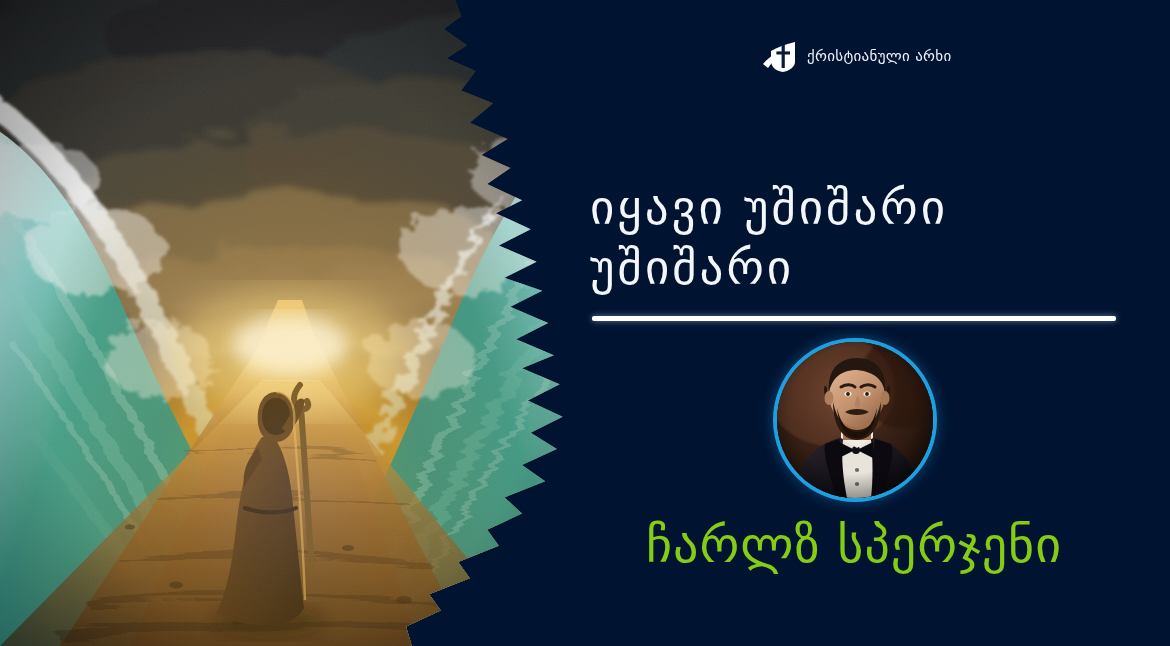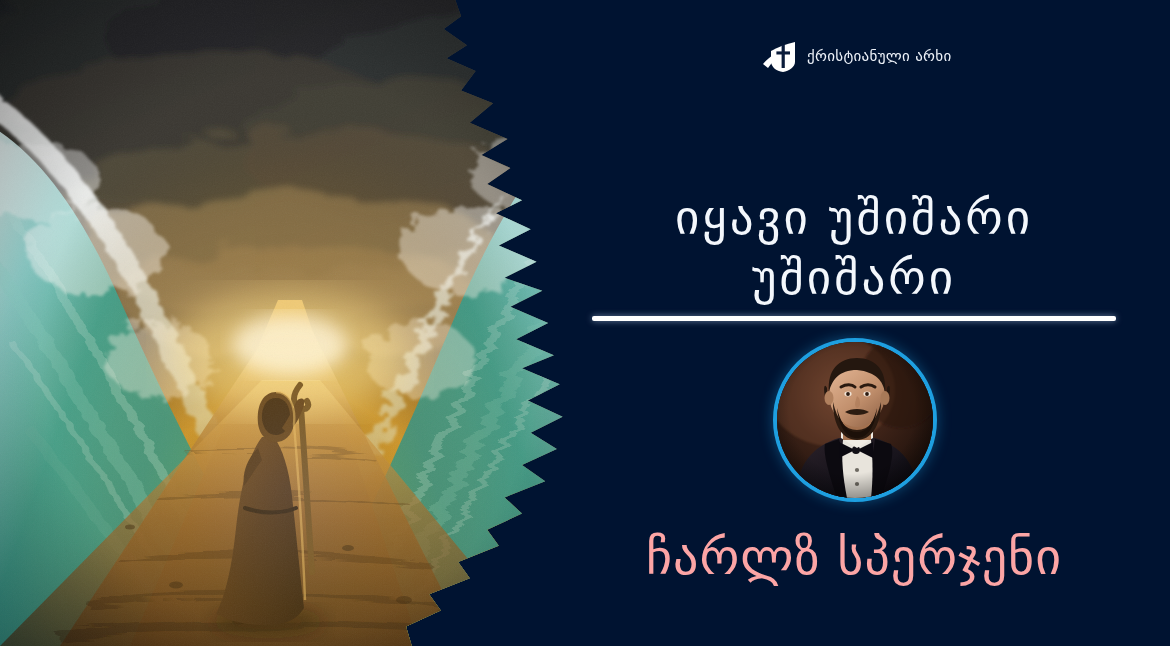--- a/index.html
+++ b/index.html
@@ -56,23 +56,22 @@
   .brand-text {
     color:#eef3fa;
     font-size:15px;
     letter-spacing:0.3px;
     white-space:nowrap;
     font-family:"DejaVu Sans", sans-serif;
   }
 
   .title-block {
     position:absolute;
-    left:590px; top:188px;
+    left:590px; top:178px;
     width:528px;
-    text-align:center;
   }
   .title-line {
     color:#f3f7fc;
     font-size:47px;
     line-height:1.28;
     letter-spacing:3px;
     font-weight:400;
     white-space:nowrap;
     font-family:"DejaVu Sans", sans-serif;
   }
@@ -96,27 +95,26 @@
     box-shadow:0 0 14px rgba(30,159,224,0.40);
     background:#1a0e0c;
   }
   .portrait svg { display:block; width:156px; height:156px; }
 
   .author {
     position:absolute;
     left:590px; top:516px;
     width:528px;
     text-align:center;
-    color:#fca5a5;
+    color:#84cc16;
     font-size:50px;
     letter-spacing:1px;
     line-height:1.18;
     white-space:nowrap;
     font-family:"DejaVu Sans", sans-serif;
-    margin-top:12px;
   }
 </style>
 </head>
 <body>
 
 <div class="poster">
 
   <div class="artwork">
     <svg viewBox="0 0 580 646" xmlns="http://www.w3.org/2000/svg" preserveAspectRatio="xMidYMid slice">
       <defs>

